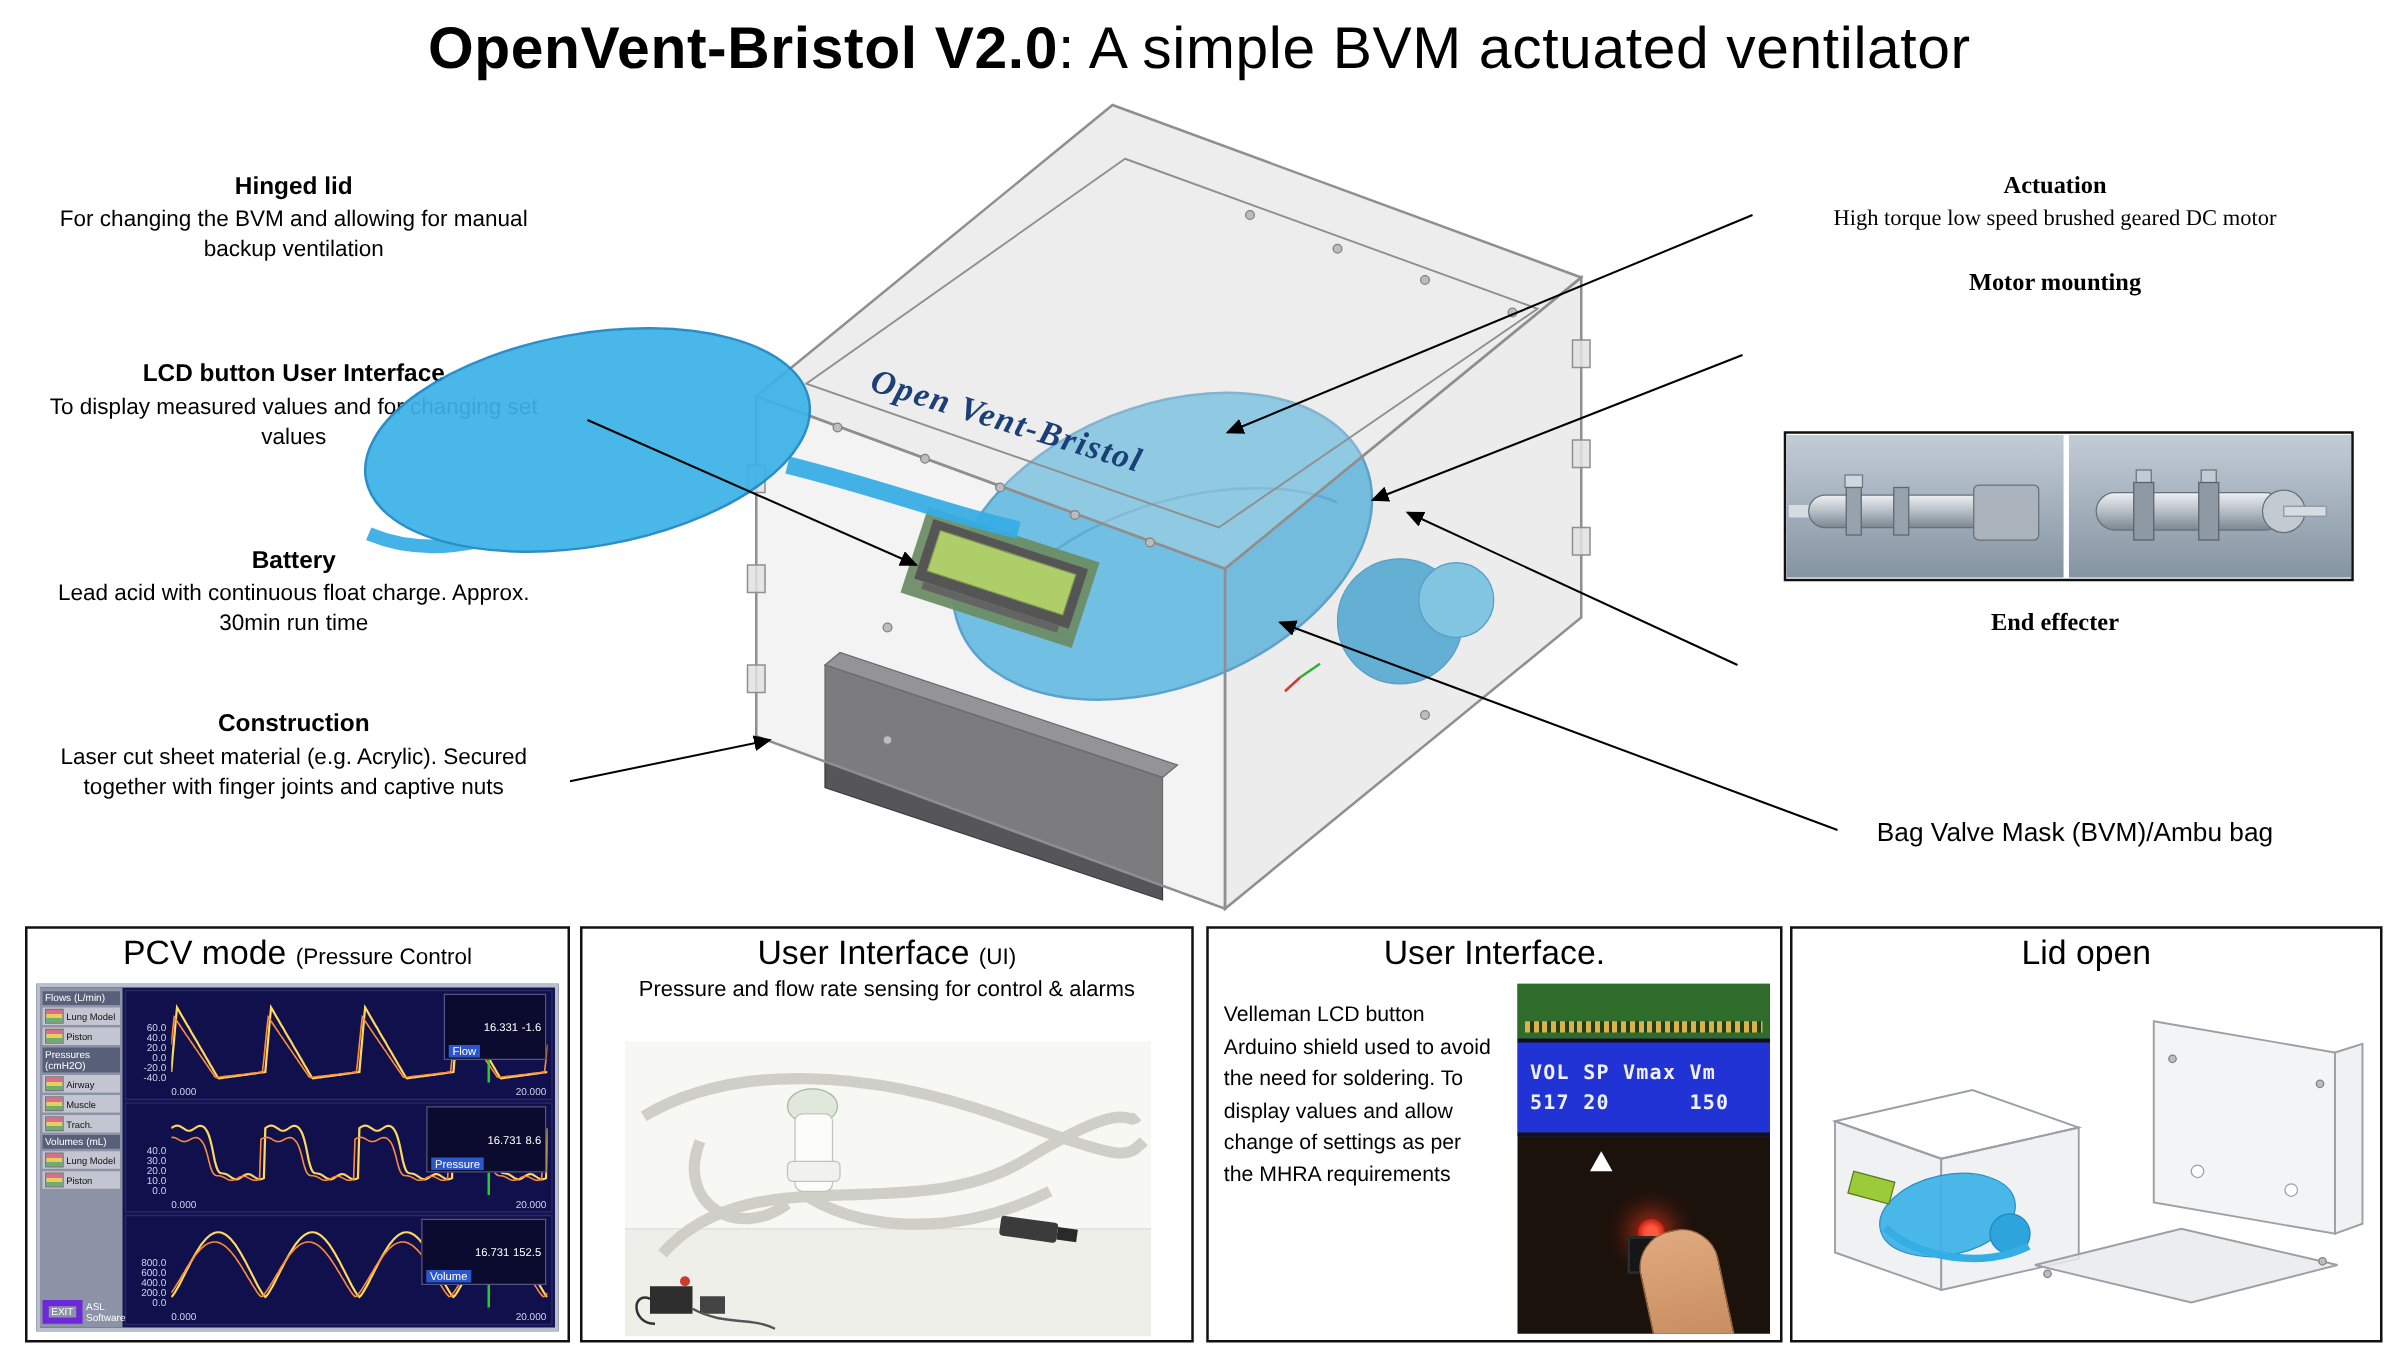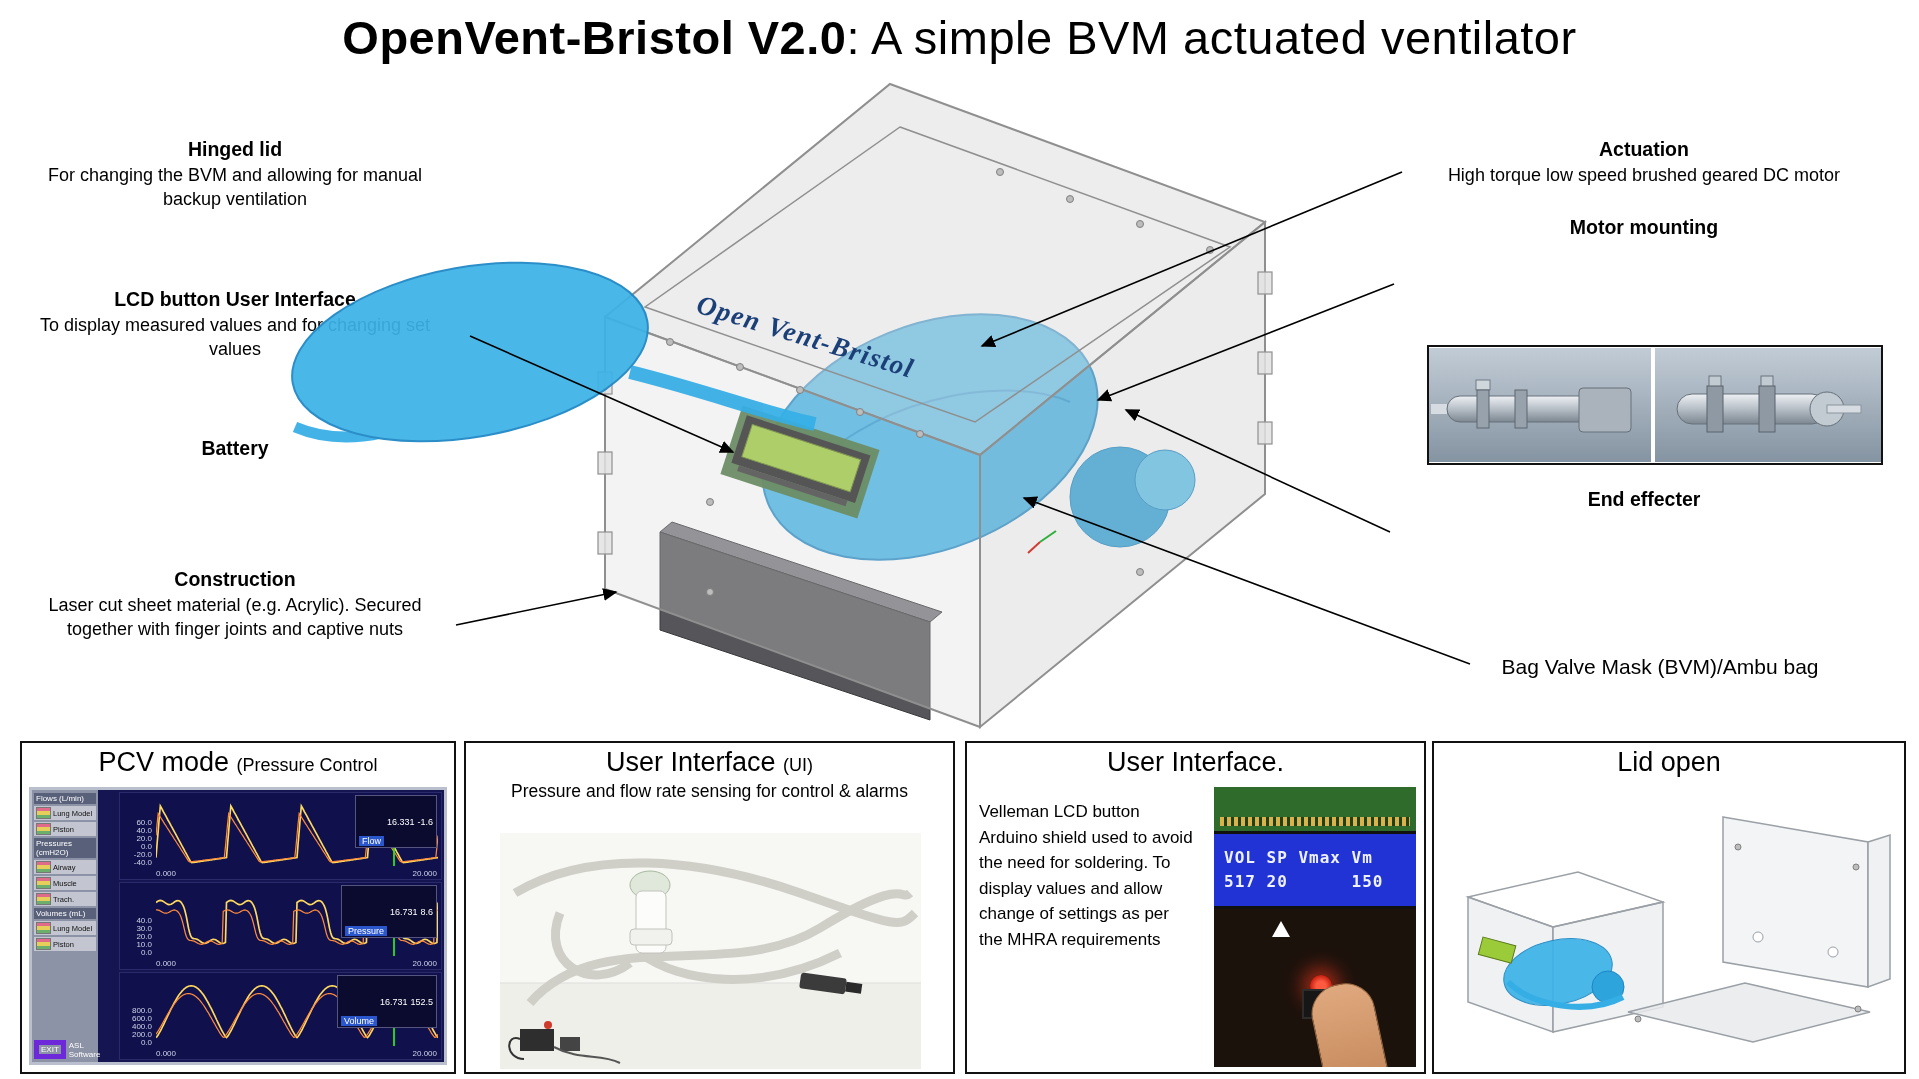--- a/index.html
+++ b/index.html
@@ -9,37 +9,37 @@
 
   
   .title{position:absolute;top:10px;left:0;width:100%;text-align:center;font-size:47px;letter-spacing:.5px;}
   .title .b{font-weight:700;}
 
   
   .ann{position:absolute;text-align:center;}
   .ann h3{margin:0 0 3px;font-size:19.5px;font-weight:700;}
   .ann p{margin:0;font-size:18px;line-height:1.33;}
   .ann-left{left:30px;width:410px;}
-  .ann-right{left:1388px;width:512px;}
+  .ann-right{left:1388px;width:512px;font-family:Liberation Serif, serif;}
   .bvm-label{position:absolute;left:1440px;top:655px;width:440px;text-align:center;font-size:21px;}
 
   
   .cad{position:absolute;left:240px;top:72px;}
   .overlay{position:absolute;left:0;top:0;pointer-events:none;}
   .motor-photos{position:absolute;left:1427px;top:345px;width:456px;height:120px;border:2px solid #111;box-sizing:border-box;}
 
   
   .panel{position:absolute;top:741px;height:333px;border:2px solid #111;box-sizing:border-box;background:#fff;}
   .ptitle{text-align:center;font-size:27px;margin-top:5px;line-height:1.1;}
   .ptitle .suffix{font-size:18px;}
 
   
   #panel-pcv{left:20px;width:436px;}
   .pcv-screen{position:absolute;left:7px;right:7px;top:44px;bottom:7px;background:#151552;
-              border:3px solid #b9bfcc;display:flex;gap:19px;}
+              border:3px solid #b9bfcc;display:flex;}
   .pcv-side{width:66px;background:#8d93a6;display:flex;flex-direction:column;gap:2px;padding:3px 2px;box-sizing:border-box;}
   .sgroup{background:#59607a;color:#fff;font-size:8px;padding:1px 2px;}
   .sitem{display:flex;align-items:center;gap:2px;background:#c3c6d0;padding:1px 2px;}
   .sitem .legend{width:13px;height:10px;border:1px solid #777;flex:0 0 auto;
         background:linear-gradient(#e06a8a 33%,#e5cf5a 33% 66%,#6cae6c 66%);}
   .sitem span{font-size:7.5px;color:#111;white-space:nowrap;overflow:hidden;}
   .exit-row{margin-top:auto;color:#fff;font-size:8px;display:flex;gap:3px;align-items:center;}
   .exit-chip{border:5px solid #6d28d9;padding:0 2px;}
   .pcv-charts{flex:1;display:flex;flex-direction:column;gap:2px;padding:2px;}
   .chart{position:relative;flex:1;background:#10104c;border:1px solid #2a2a6a;}
@@ -93,20 +93,21 @@
   <div class="ann ann-left" style="top:138px">
     <h3>Hinged lid</h3>
     <p>For changing the BVM and allowing for manual backup ventilation</p>
   </div>
   <div class="ann ann-left" style="top:288px">
     <h3>LCD button User Interface</h3>
     <p>To display measured values and for changing set values</p>
   </div>
   <div class="ann ann-left" style="top:437px">
     <h3>Battery</h3>
+    <p>Lead acid with continuous float charge. Approx. 30min run time</p>
   </div>
   <div class="ann ann-left" style="top:568px">
     <h3>Construction</h3>
     <p>Laser cut sheet material (e.g. Acrylic). Secured together with finger joints and captive nuts</p>
   </div>
 
   <div class="ann ann-right" style="top:138px">
     <h3>Actuation</h3>
     <p>High torque low speed brushed geared DC motor</p>
   </div>

